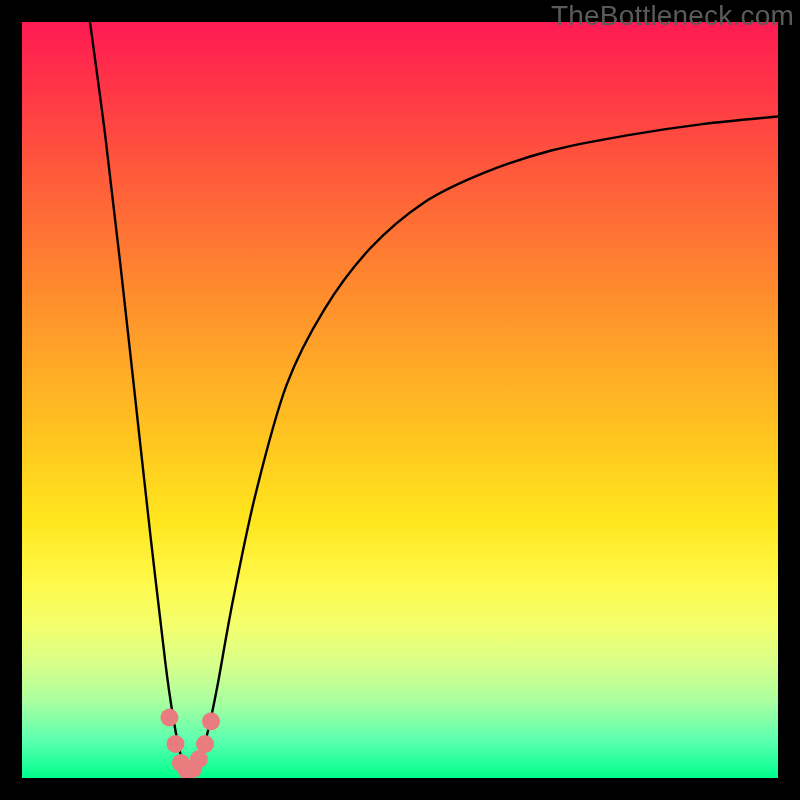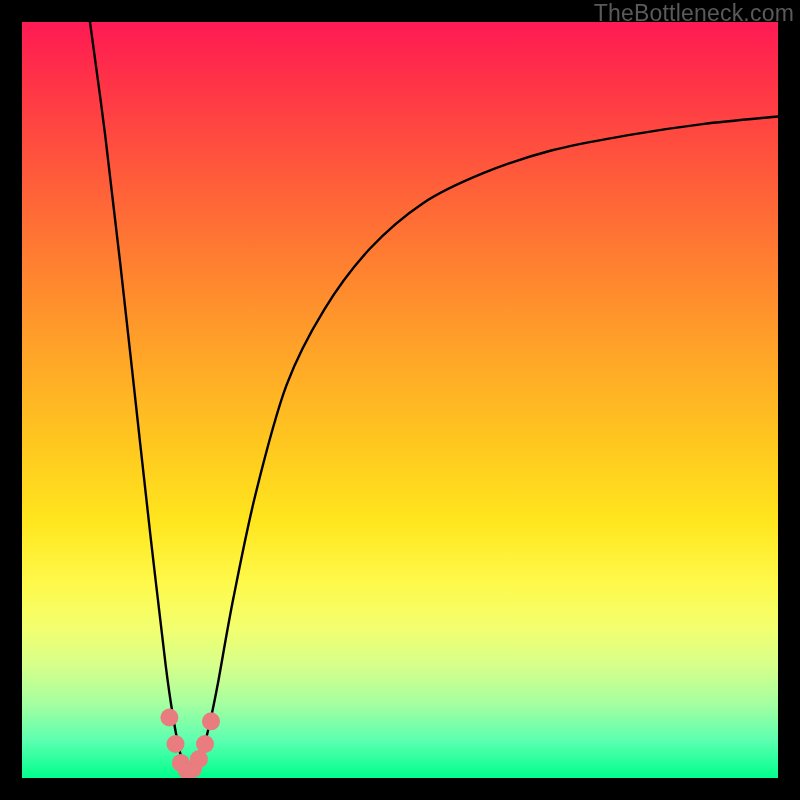--- a/index.html
+++ b/index.html
@@ -30,21 +30,21 @@
       #d7ff8a 85%,
       #a8ffa0 90%,
       #5cffb0 95%,
       #00ff8c 100%
     );
   }
   .watermark {
     position: absolute;
     top: 0px;
     right: 6px;
-    font-size: 23px;
+    font-size: 28px;
     font-weight: 500;
     color: #5a5a5a;
     letter-spacing: 0.2px;
     user-select: none;
   }
   svg.curve {
     position: absolute;
     left: 0;
     top: 0;
   }

